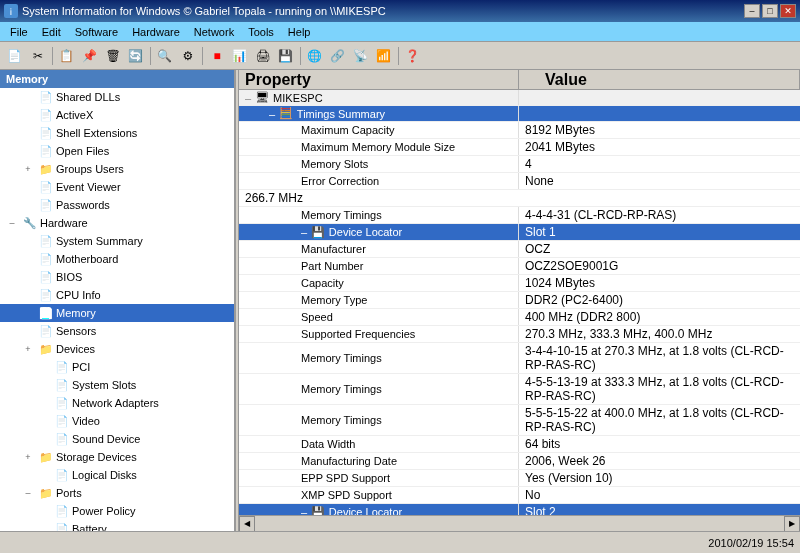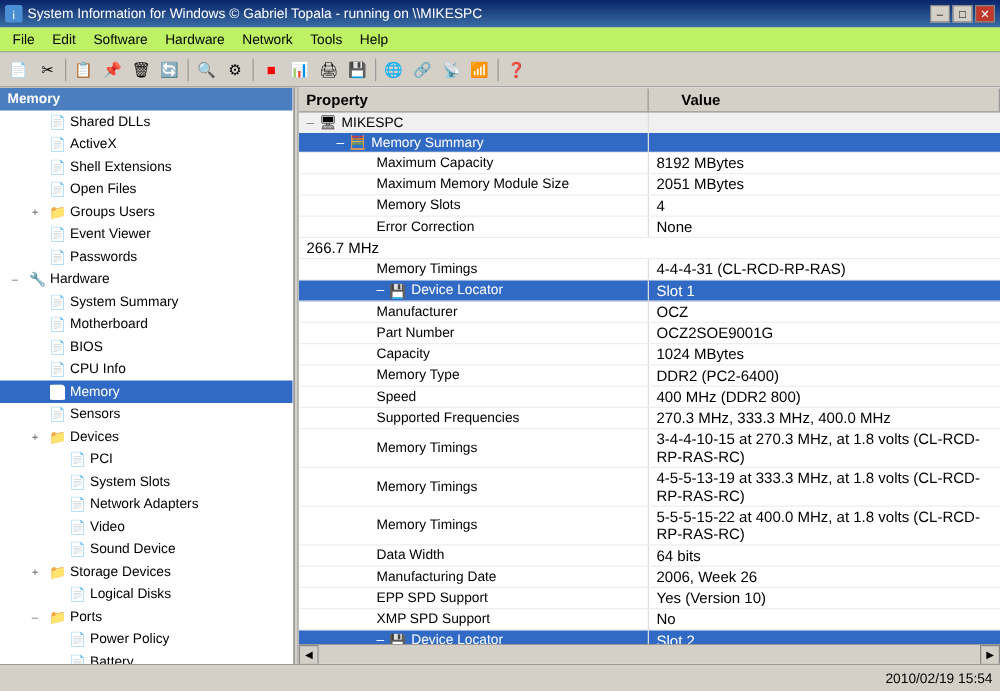--- a/index.html
+++ b/index.html
@@ -17,21 +17,21 @@
       font-size: 11px;
     }
     #title-bar-left { display: flex; align-items: center; gap: 4px; }
     #title-bar-icon { width: 14px; height: 14px; background: #4a8fd4; border-radius: 2px; display: flex; align-items: center; justify-content: center; font-size: 9px; color: white; }
     #title-bar-buttons { display: flex; gap: 2px; }
     .tb-btn { width: 16px; height: 14px; background: #d4d0c8; border: 1px solid #888; display: flex; align-items: center; justify-content: center; font-size: 9px; cursor: pointer; color: #000; }
     .tb-btn.close { background: #c0392b; color: white; }
 
     
     #menu-bar {
-      background: #bef264;
+      background: #7dd3fc;
       height: 20px;
       display: flex;
       align-items: center;
       padding: 0 4px;
       gap: 2px;
       border-bottom: 1px solid #999;
     }
     .menu-item { padding: 2px 6px; cursor: pointer; font-size: 11px; }
 
     
@@ -102,21 +102,21 @@
       display: flex;
       background: #d4d0c8;
       border-bottom: 1px solid #999;
       height: 20px;
       align-items: center;
       flex-shrink: 0;
     }
     .col-header {
       padding: 2px 6px;
       font-weight: bold;
-      font-size: 12px;
+      font-size: 16px;
       border-right: 1px solid #999;
     }
     .col-property { width: 280px; }
     .col-value { flex: 1; margin-left: 20px; }
 
     
     #table-content {
       overflow-y: auto;
       flex: 1;
     }
@@ -394,31 +394,31 @@
           <span>MIKESPC</span>
         </div>
         <div class="cell-value"></div>
       </div>
 
       <div id="table-rows">
           <div class="table-row" style="background: rgb(49, 106, 197); color: white;">
       <div class="cell-property prop-indent-1">
         <span style="margin-right:4px;">–</span>
         <span style="margin-right:4px;">🧮</span>
-        <span>Memory Summary</span>
+        <span>Timings Summary</span>
       </div>
       <div class="cell-value"></div>
     </div>
           <div class="table-row">
       <div class="cell-property prop-indent-2">Maximum Capacity</div>
       <div class="cell-value">8192 MBytes</div>
     </div>
           <div class="table-row">
       <div class="cell-property prop-indent-2">Maximum Memory Module Size</div>
-      <div class="cell-value">2051 MBytes</div>
+      <div class="cell-value">2041 MBytes</div>
     </div>
           <div class="table-row">
       <div class="cell-property prop-indent-2">Memory Slots</div>
       <div class="cell-value">4</div>
     </div>
           <div class="table-row">
       <div class="cell-property prop-indent-2">Error Correction</div>
       <div class="cell-value">None</div>
     </div>
           <div class="table-row">

